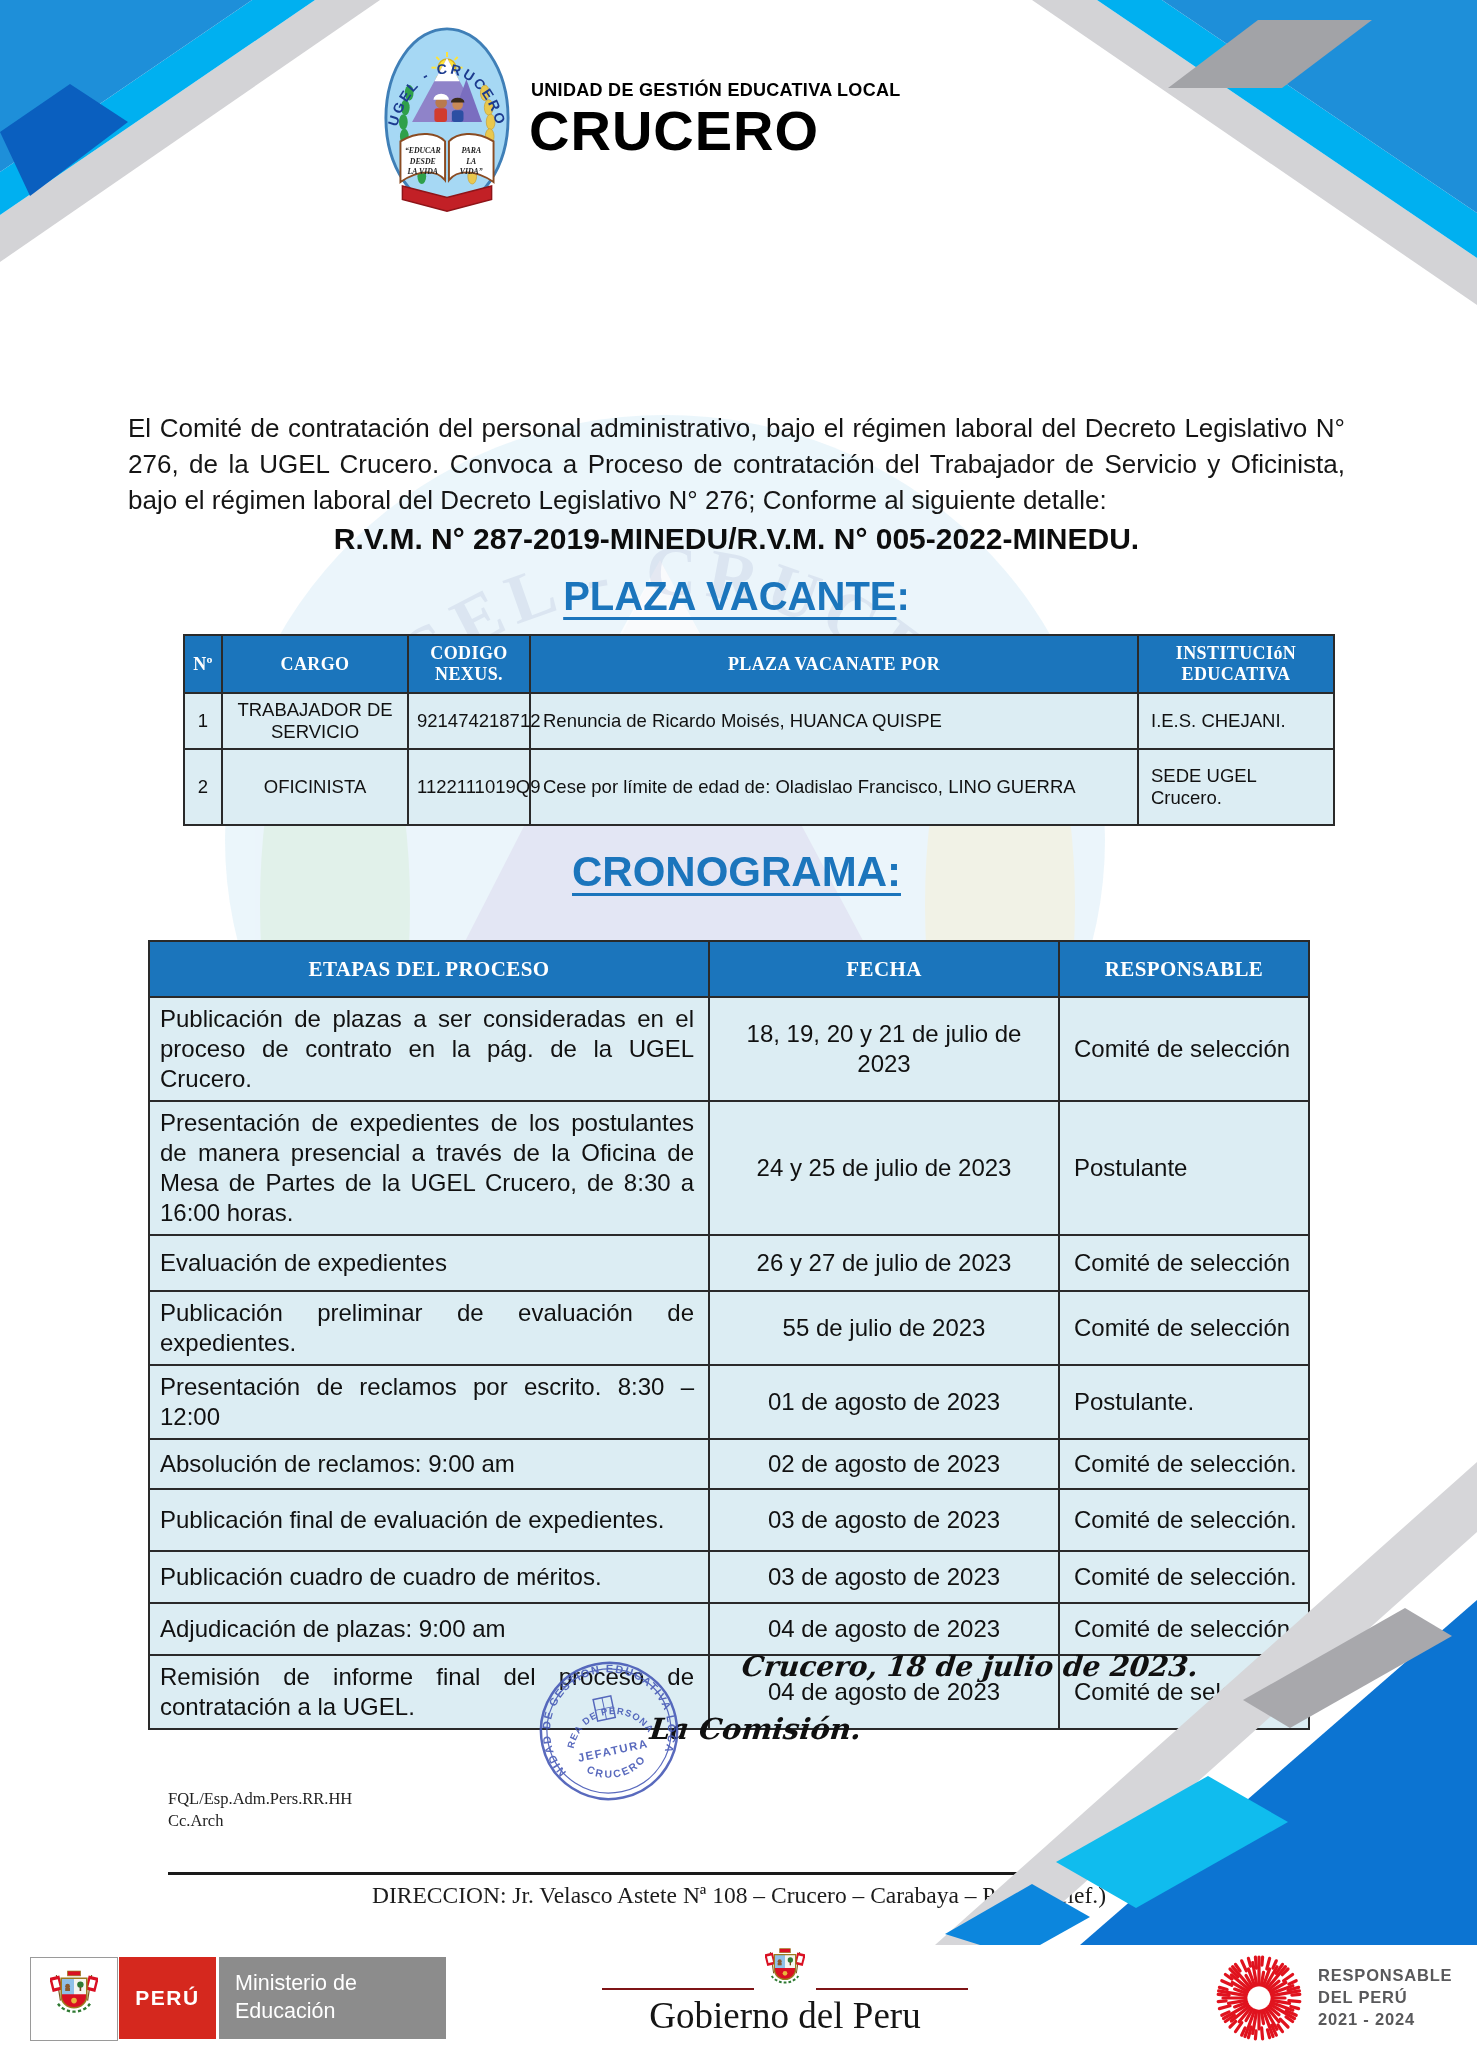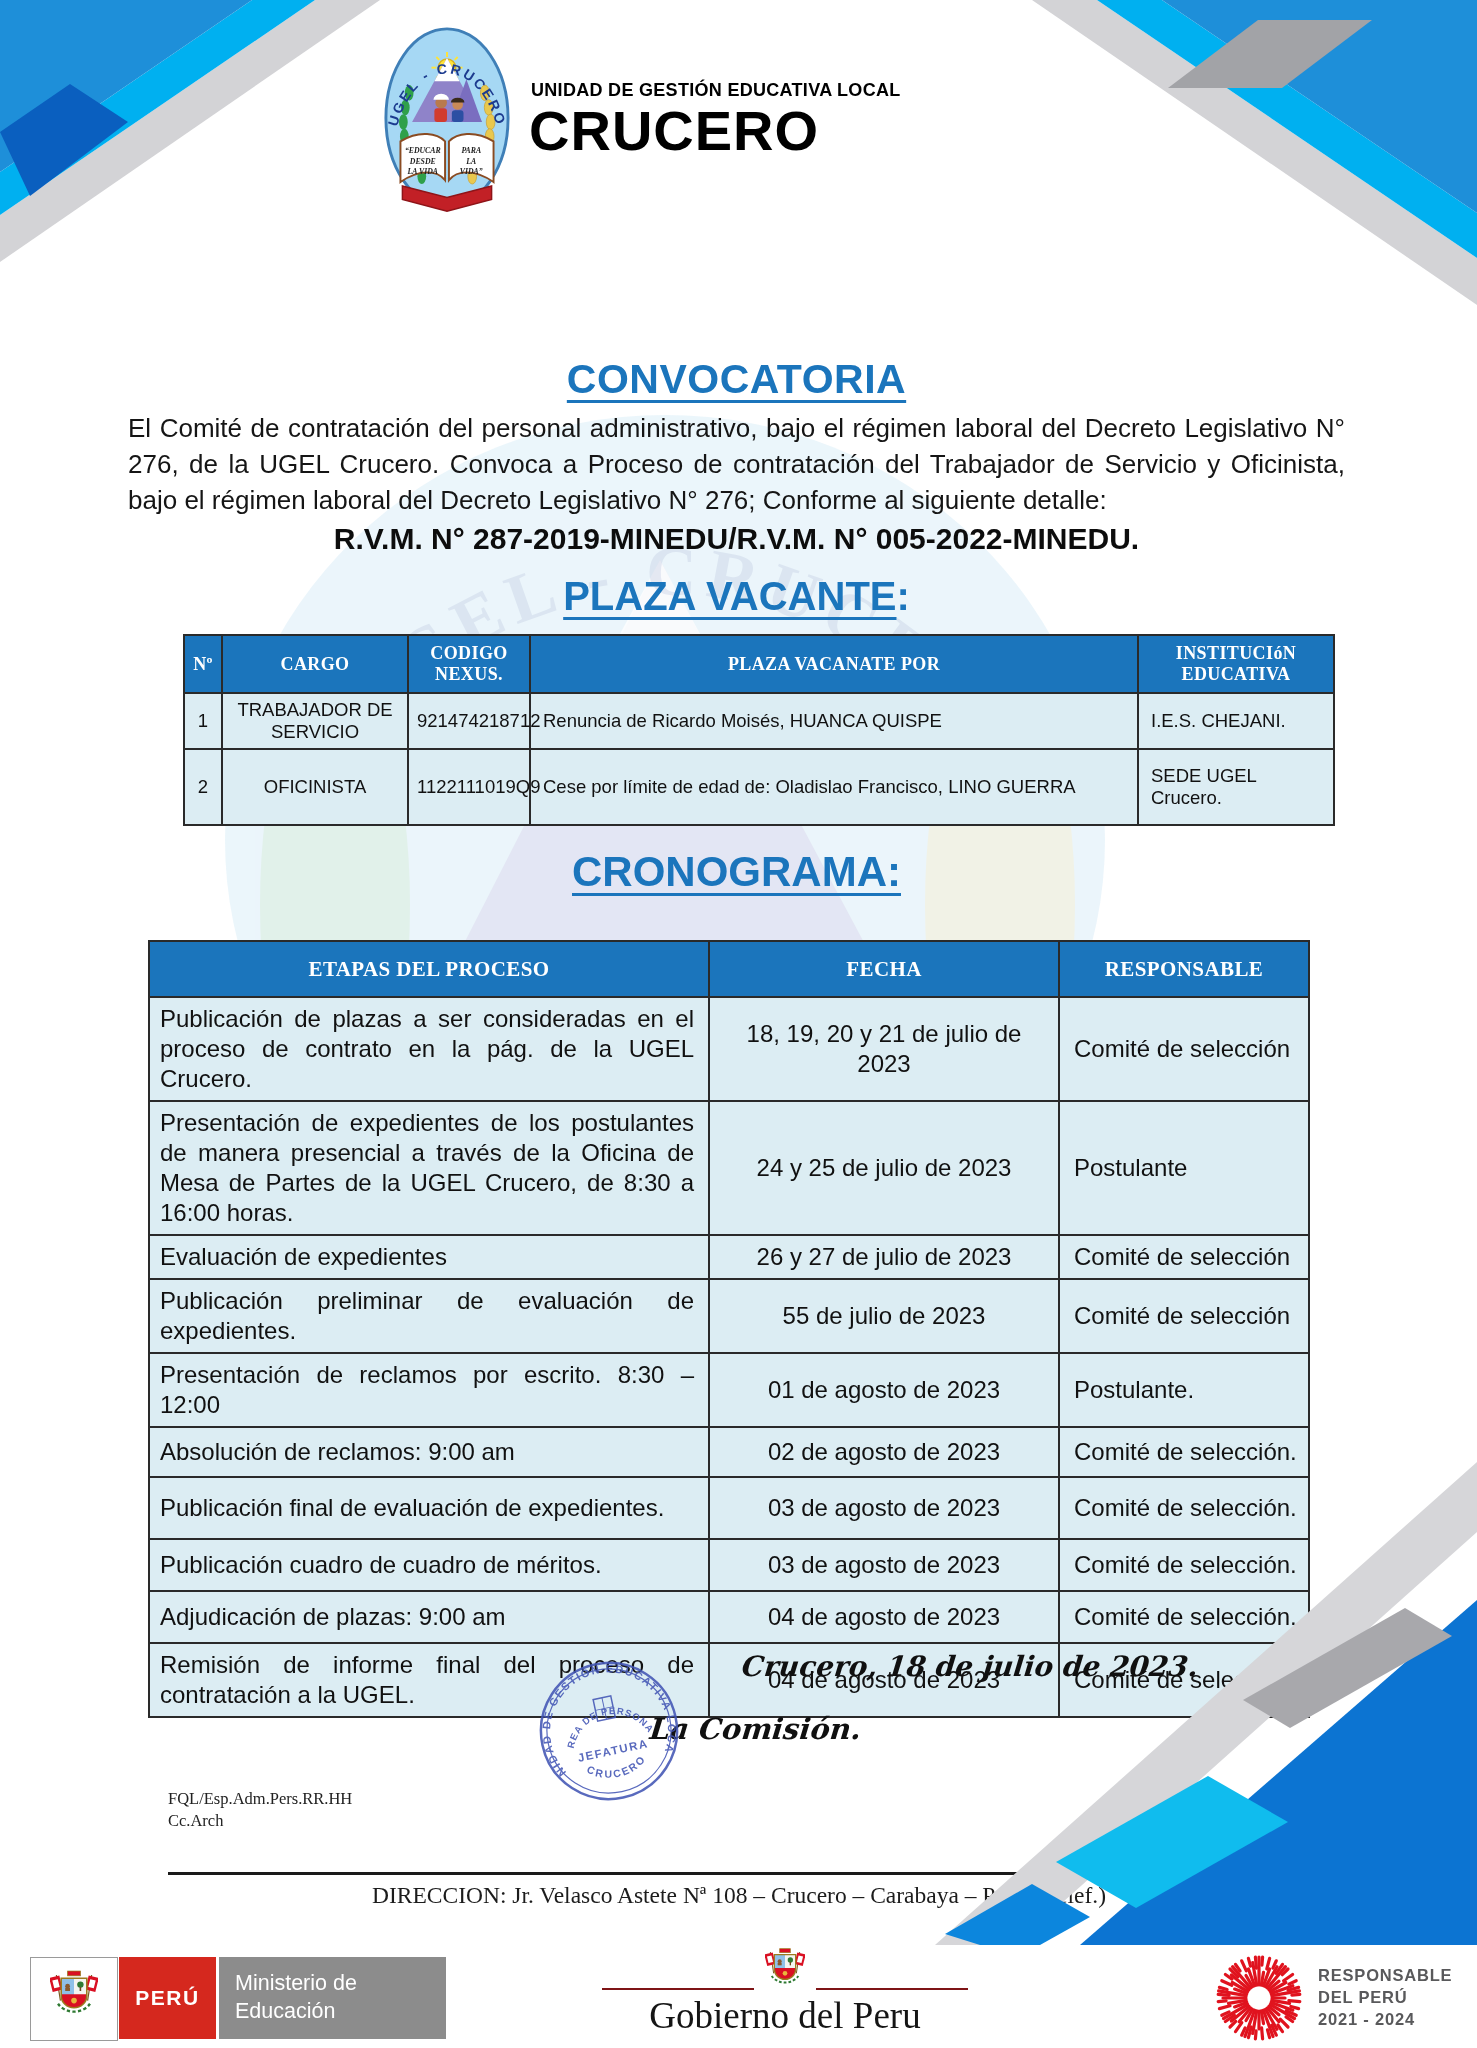--- a/index.html
+++ b/index.html
@@ -175,21 +175,20 @@
           <path id="em-arc" d="M 12,120 A 55,86 0 0 1 120,120" fill="none"></path>
         </defs>
       <text font-family="Liberation Sans, sans-serif" font-size="14.5" font-weight="bold" fill="#1C3B8F" letter-spacing="2.5">
         <textPath href="#em-arc" startOffset="50%" text-anchor="middle">UGEL - CRUCERO</textPath>
       </text>
     </svg>
 
     <div class="abs org-small">UNIDAD DE GESTIÓN EDUCATIVA LOCAL</div>
     <div class="abs org-large">CRUCERO</div>
 
-    <div class="abs title h-blue u">CONVOCATORIA</div>
     <div class="abs intro">El Comité de contratación del personal administrativo, bajo el régimen laboral del Decreto Legislativo N° 276, de la UGEL Crucero. Convoca a Proceso de contratación del Trabajador de Servicio y Oficinista, bajo el régimen laboral del Decreto Legislativo N° 276; Conforme al siguiente detalle:</div>
     <div class="abs rvm">R.V.M. N° 287-2019-MINEDU/R.V.M. N° 005-2022-MINEDU.</div>
 
     <div class="abs plaza-t h-blue"><span class="u">PLAZA VACANTE</span><span>:</span></div>
 
     <table class="t1">
       <colgroup>
           <col style="width:38px">
           <col style="width:186px">
           <col style="width:122px">
@@ -238,21 +237,21 @@
       <tr>
             <td class="c-etapa">Publicación de plazas a ser consideradas en el proceso de contrato en la pág. de la UGEL Crucero.</td>
             <td class="c-fecha">18, 19, 20 y 21 de julio de 2023</td>
             <td class="c-resp">Comité de selección</td>
           </tr>
       <tr>
             <td class="c-etapa">Presentación de expedientes de los postulantes de manera presencial a través de la Oficina de Mesa de Partes de la UGEL Crucero, de 8:30 a 16:00 horas.</td>
             <td class="c-fecha">24 y 25 de julio de 2023</td>
             <td class="c-resp">Postulante</td>
           </tr>
-      <tr style="height:44px">
+      <tr style="height:56px">
             <td class="c-etapa">Evaluación de expedientes</td>
             <td class="c-fecha">26 y 27 de julio de 2023</td>
             <td class="c-resp">Comité de selección</td>
           </tr>
       <tr>
             <td class="c-etapa">Publicación preliminar de evaluación de expedientes.</td>
             <td class="c-fecha">55 de julio de 2023</td>
             <td class="c-resp">Comité de selección</td>
           </tr>
       <tr style="height:46px">

